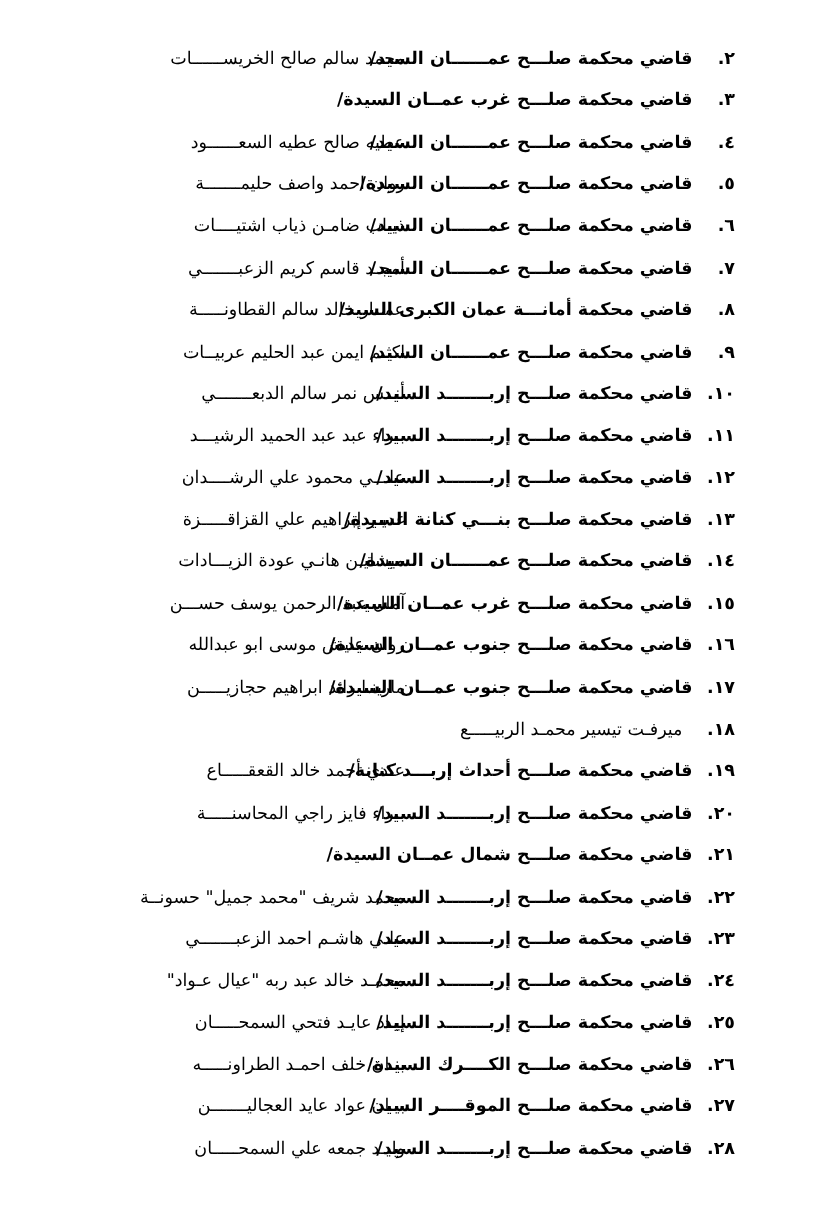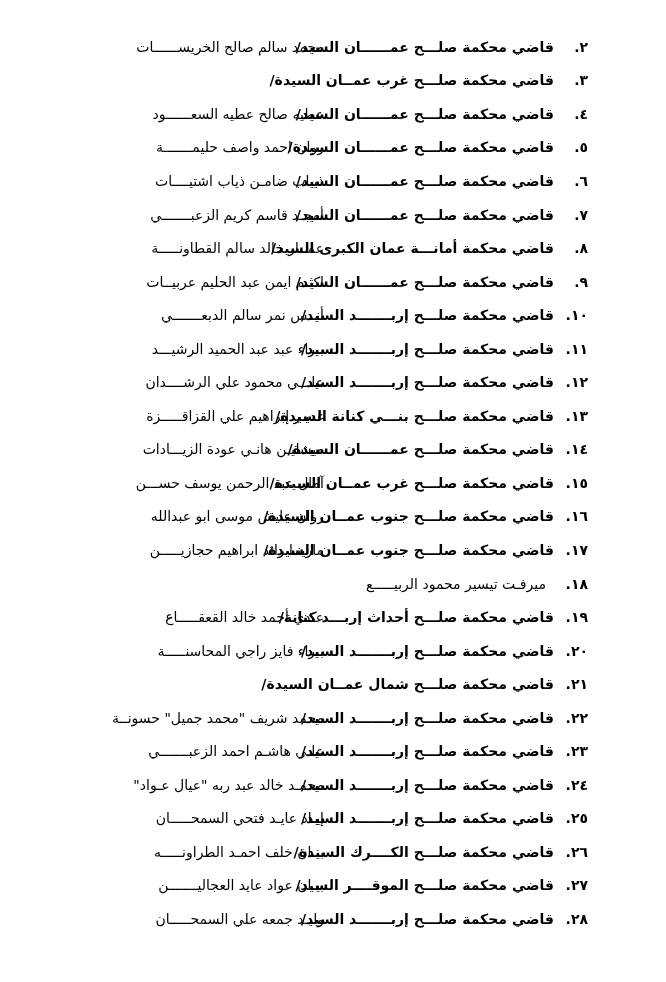--- a/index.html
+++ b/index.html
@@ -141,21 +141,21 @@
       <span class="court">قاضي محكمة صلـــح جنوب عمــان السيدة/</span>
       <span class="name">روان عايش موسى ابو عبدالله</span>
     </li>
     <li class="row">
       <span class="num">١٧.</span>
       <span class="court">قاضي محكمة صلـــح جنوب عمــان السيدة/</span>
       <span class="name">مارينـا رائد ابراهيم حجازيـــــن</span>
     </li>
     <li class="row">
       <span class="num">١٨.</span>
-      <span class="name">ميرفـت تيسير محمود الربيـــــع</span>
+      <span class="name">ميرفـت تيسير محمـد الربيـــــع</span>
     </li>
     <li class="row">
       <span class="num">١٩.</span>
       <span class="court">قاضي محكمة صلـــح أحداث إربـــد كنانة/</span>
       <span class="name">عـدي أحمد خالد القعقـــــاع</span>
     </li>
     <li class="row">
       <span class="num">٢٠.</span>
       <span class="court">قاضي محكمة صلـــح إربـــــــد السيد/</span>
       <span class="name">بـراء فايز راجي المحاسنـــــة</span>

